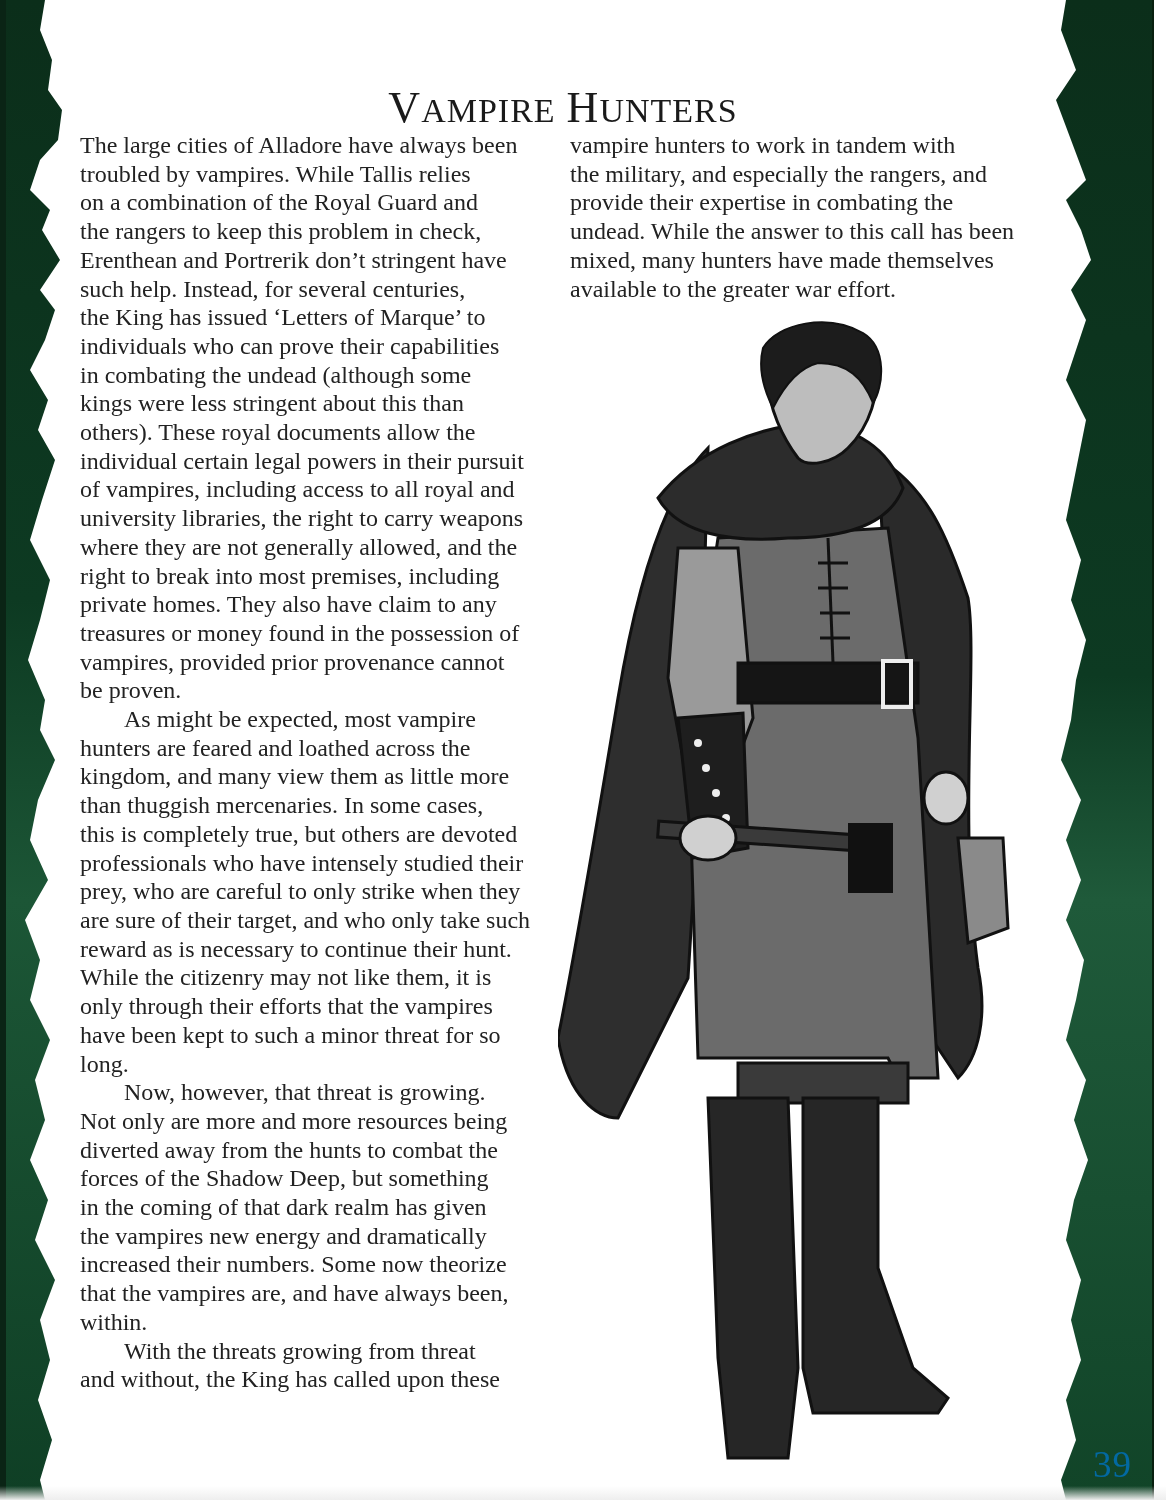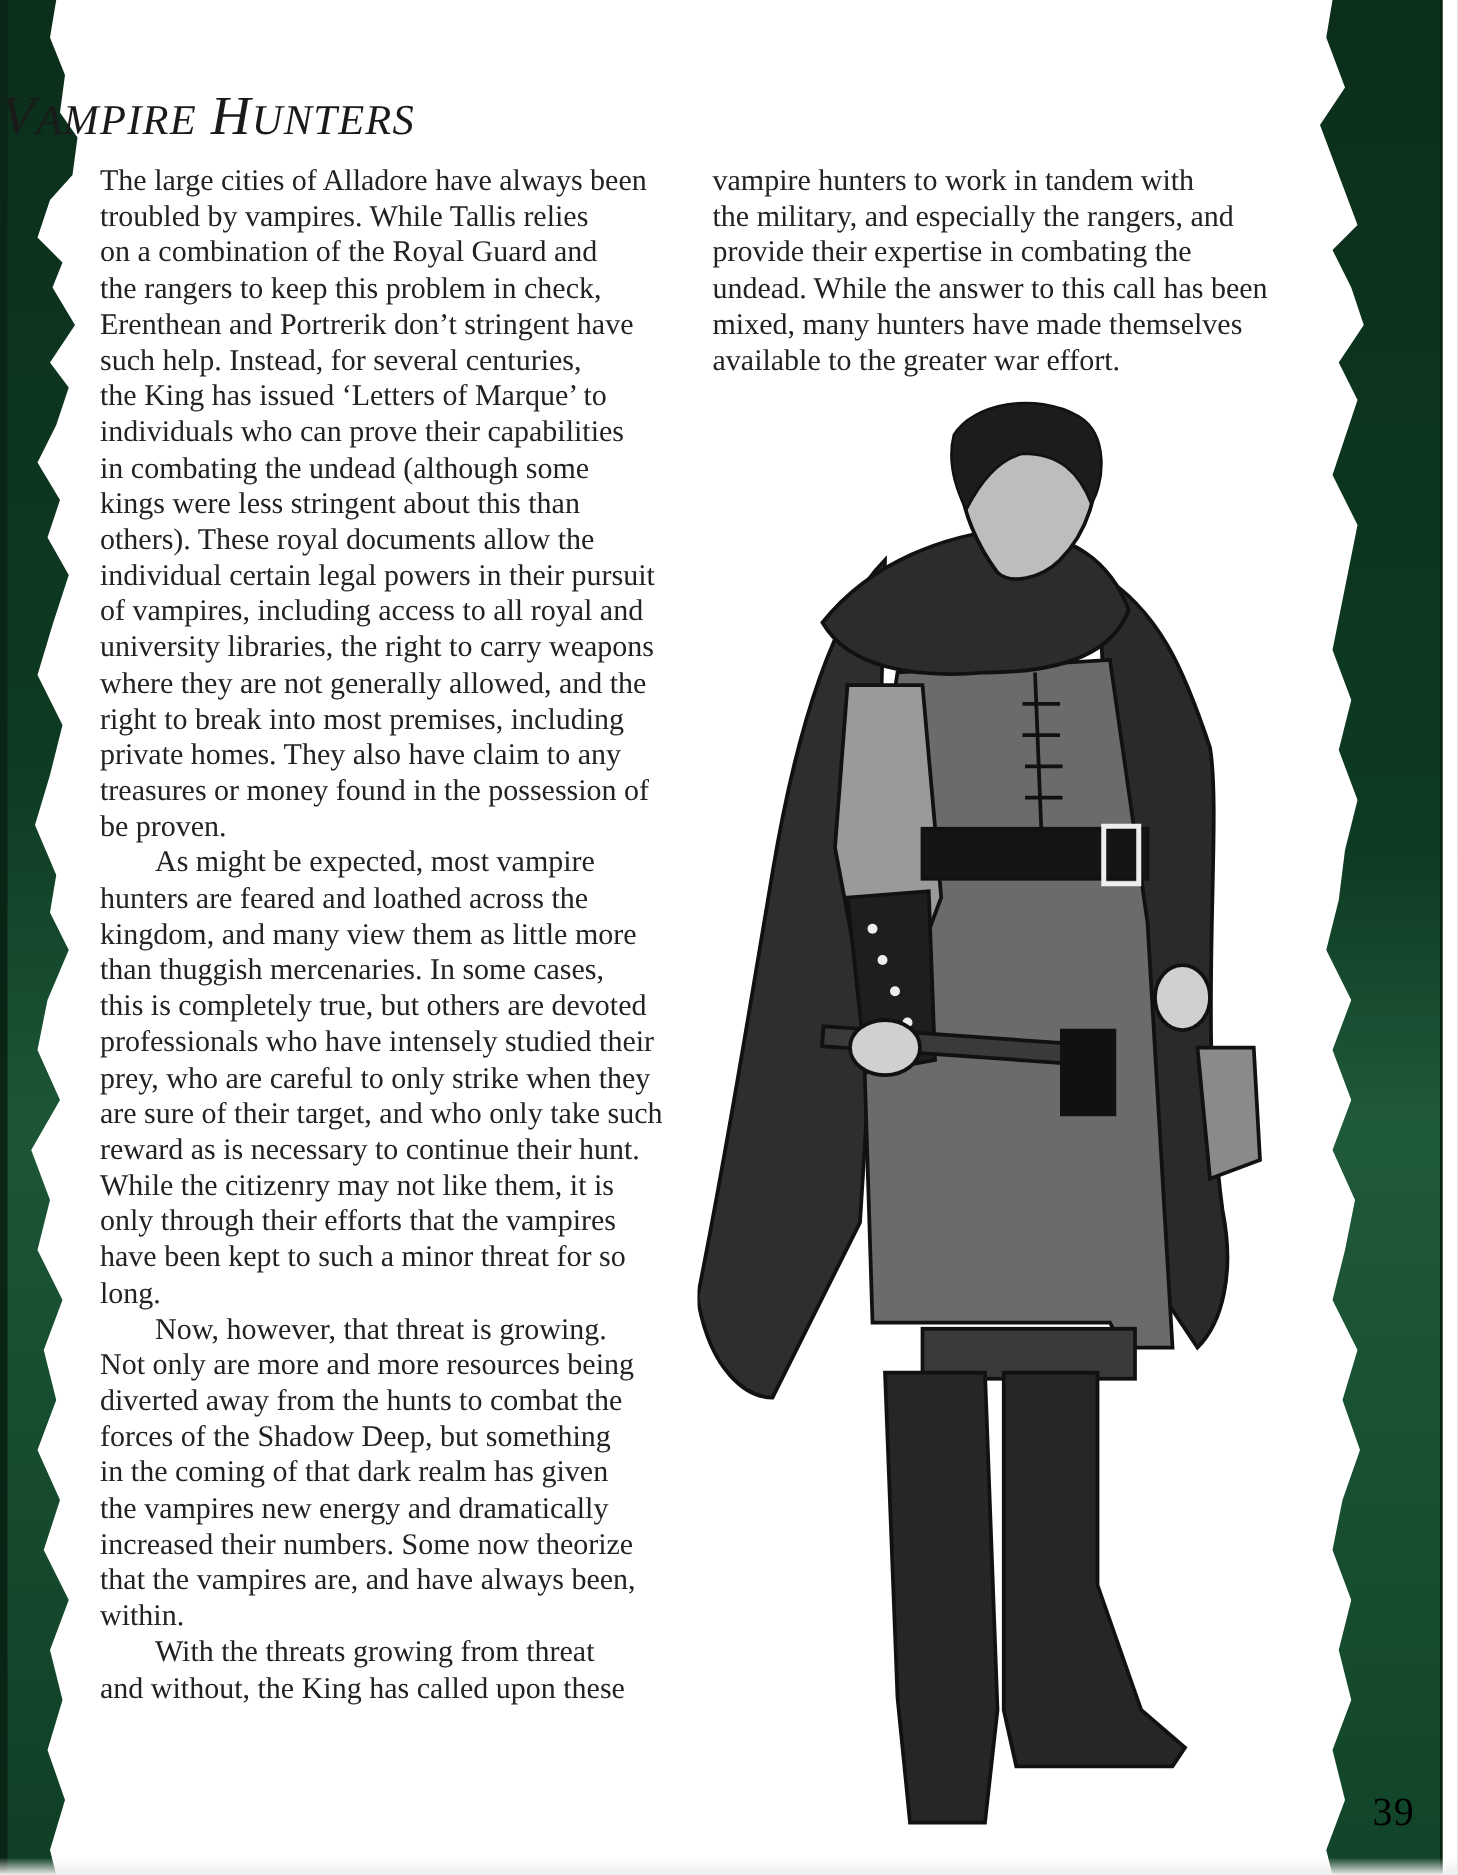--- a/index.html
+++ b/index.html
@@ -9,40 +9,40 @@
     font-family: "Liberation Serif", "DejaVu Serif", serif;
     color: #1e1e1e;
   }
   .border-left, .border-right { position: absolute; top: 0; height: 1500px; }
   .border-left { left: 0; width: 110px; }
   .border-right { right: 0; width: 140px; }
   .border-left svg, .border-right svg { display: block; width: 100%; height: 100%; }
 
   .page-title {
     position: absolute; top: 66px; left: 0; width: 1094px;
-    font-size: 40px; letter-spacing: 1px;
-    font-weight: normal; color: #1a1a1a; margin: 1px; font-style: italic;
+    text-align: center; font-size: 40px; letter-spacing: 1px;
+    font-weight: normal; color: #1a1a1a; margin: 16px;
   }
   .page-title .cap { font-size: 44px; }
   .page-title .sc { font-size: 34px; }
 
   .col {
     position: absolute; font-size: 24px; line-height: 28.7px; color: #222;
   }
   .col-left { left: 80px; top: 131px; width: 470px; }
   .col-right { left: 570px; top: 131px; width: 470px; }
   .line { display: block; white-space: nowrap; }
   .indent { padding-left: 44px; }
 
   .illustration { position: absolute; left: 558px; top: 318px; width: 460px; height: 1160px; }
   .illustration svg { width: 100%; height: 100%; display: block; }
 
   .page-number {
-    position: absolute; right: 34px; bottom: 32px;
-    font-size: 32px; color: #000000; letter-spacing: 1px;
+    position: absolute; right: 34px; bottom: 14px;
+    font-size: 37px; color: #0369a1; letter-spacing: 1px;
   }
   .bottom-fade {
     position: absolute; left: 0; bottom: 0; width: 1166px; height: 14px;
     background: linear-gradient(#ffffff00, #eeeeee);
   }
 </style>
 </head>
 <body>
 
 <div class="border-left">
@@ -93,20 +93,21 @@
   <span class="line">in combating the undead (although some</span>
   <span class="line">kings were less stringent about this than</span>
   <span class="line">others). These royal documents allow the</span>
   <span class="line">individual certain legal powers in their pursuit</span>
   <span class="line">of vampires, including access to all royal and</span>
   <span class="line">university libraries, the right to carry weapons</span>
   <span class="line">where they are not generally allowed, and the</span>
   <span class="line">right to break into most premises, including</span>
   <span class="line">private homes. They also have claim to any</span>
   <span class="line">treasures or money found in the possession of</span>
+  <span class="line">vampires, provided prior provenance cannot</span>
   <span class="line">be proven.</span>
   <span class="line indent">As might be expected, most vampire</span>
   <span class="line">hunters are feared and loathed across the</span>
   <span class="line">kingdom, and many view them as little more</span>
   <span class="line">than thuggish mercenaries. In some cases,</span>
   <span class="line">this is completely true, but others are devoted</span>
   <span class="line">professionals who have intensely studied their</span>
   <span class="line">prey, who are careful to only strike when they</span>
   <span class="line">are sure of their target, and who only take such</span>
   <span class="line">reward as is necessary to continue their hunt.</span>

